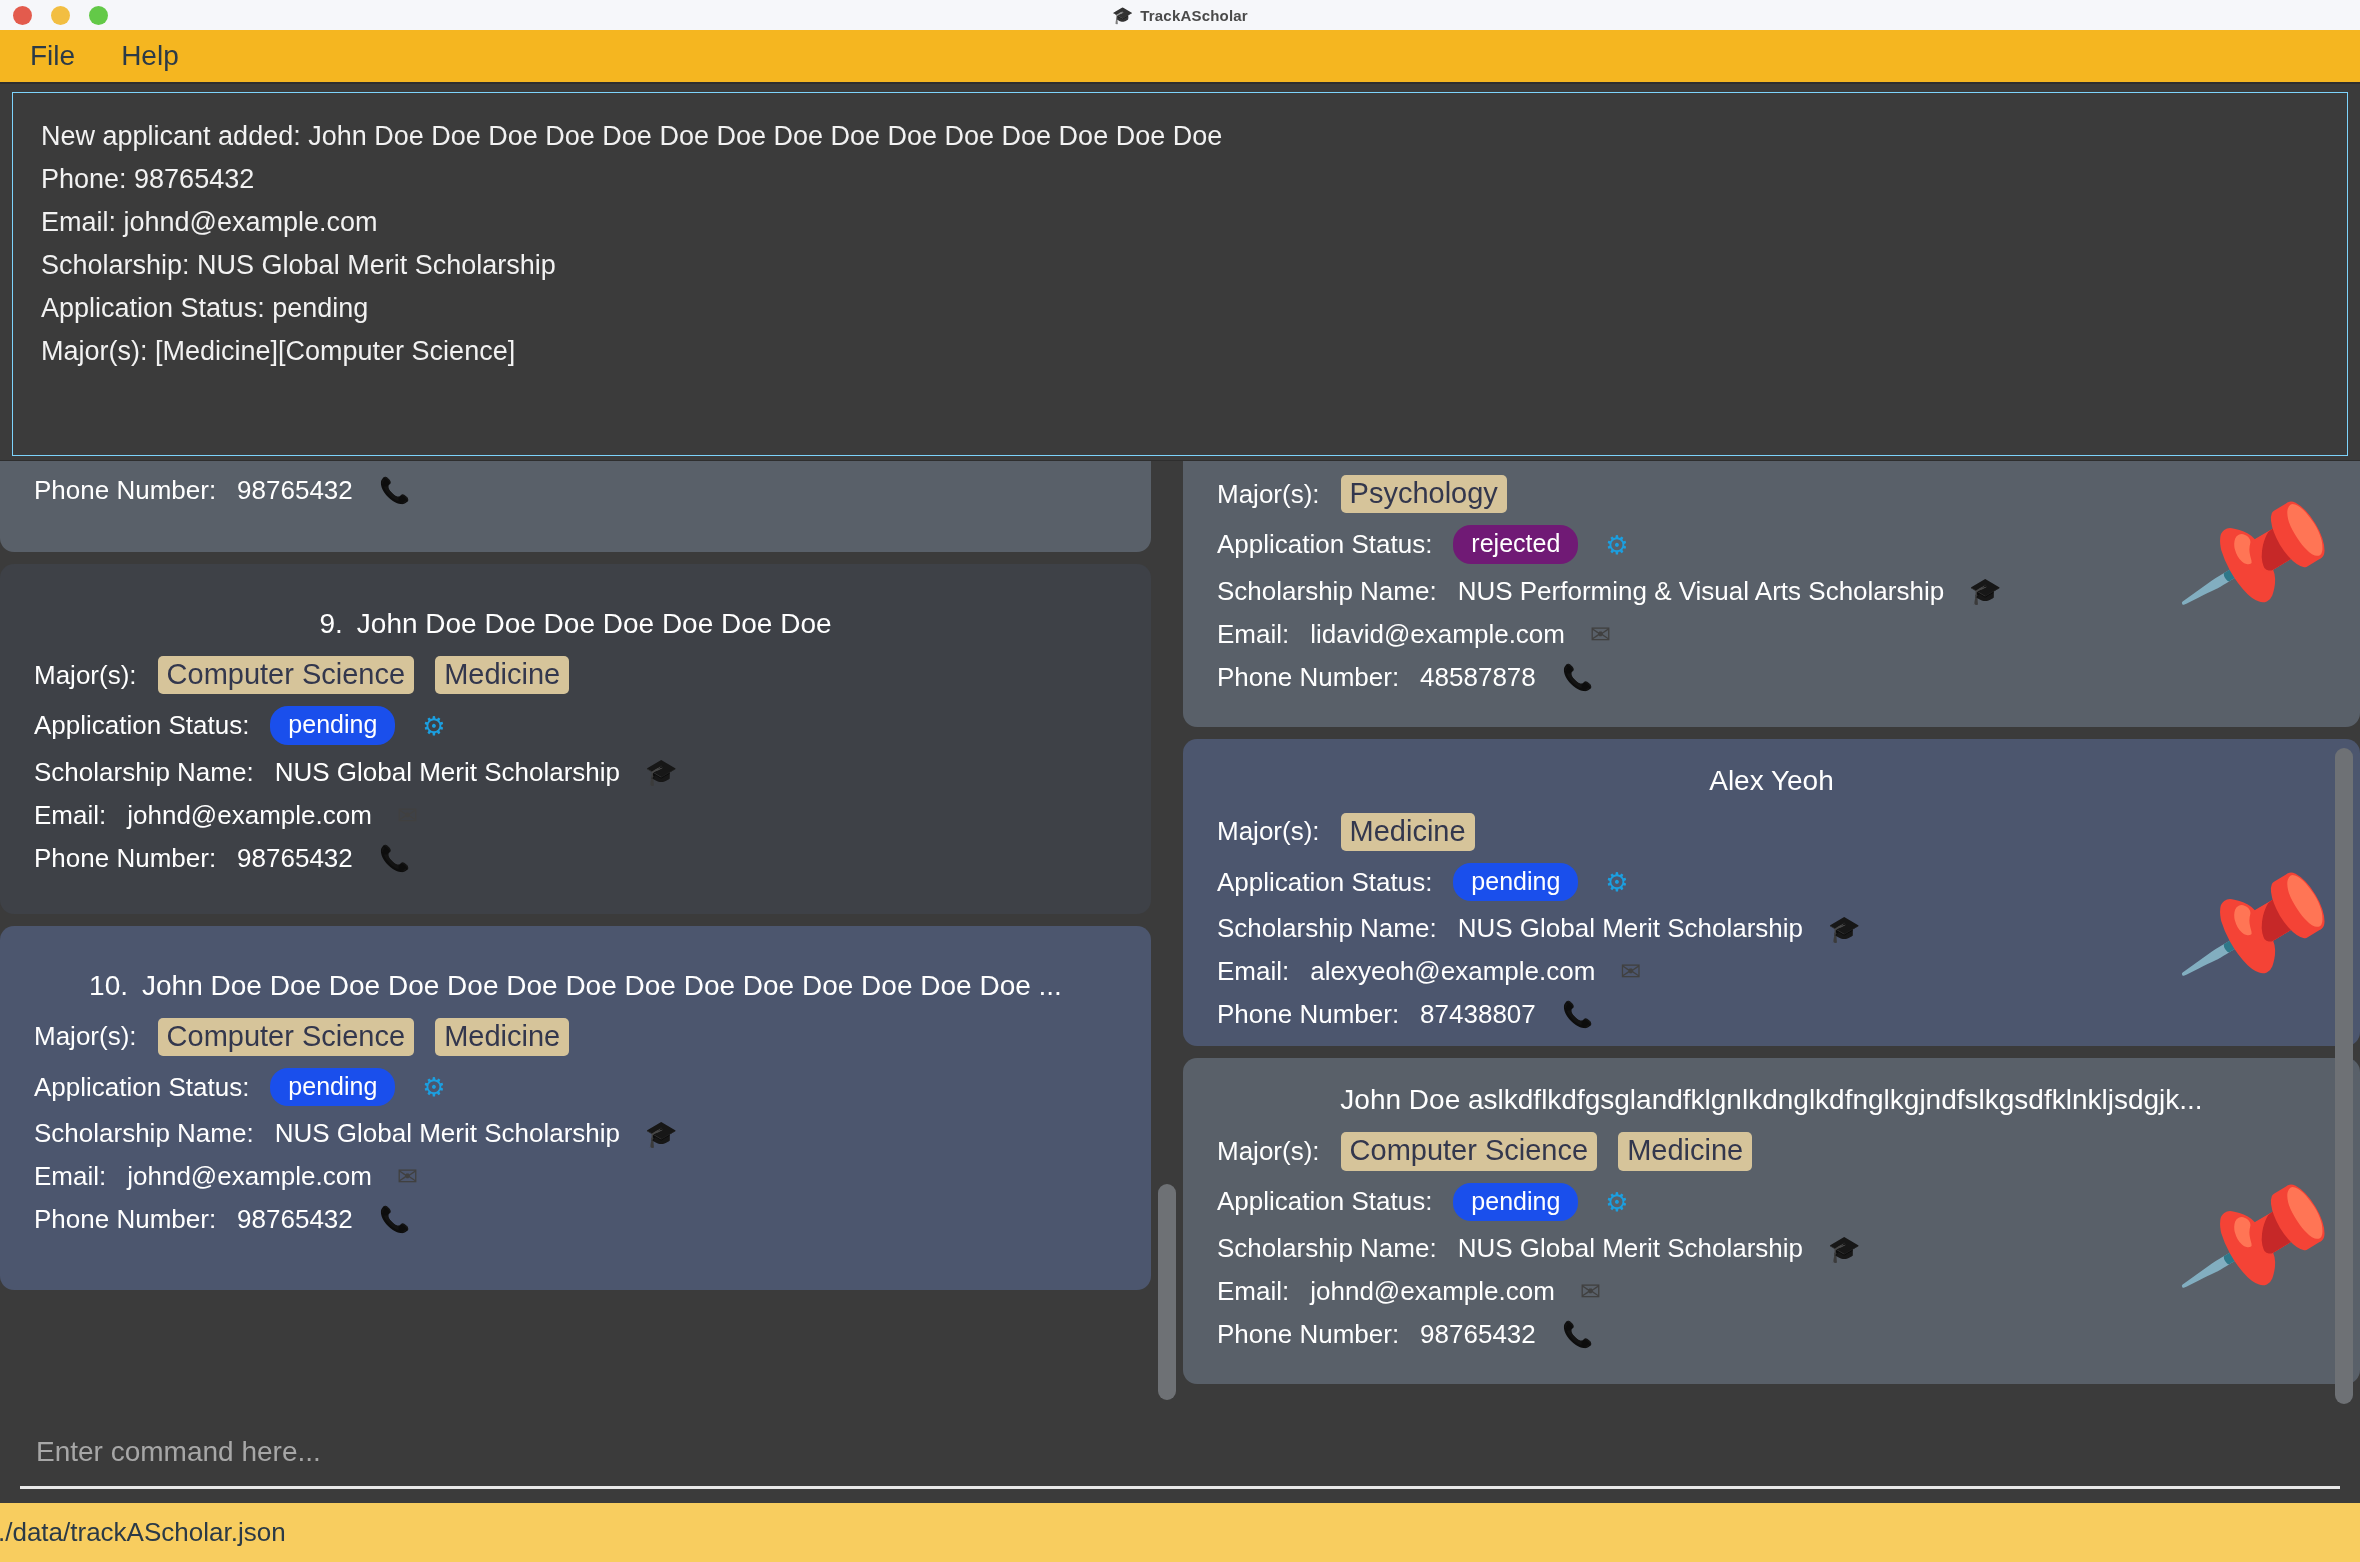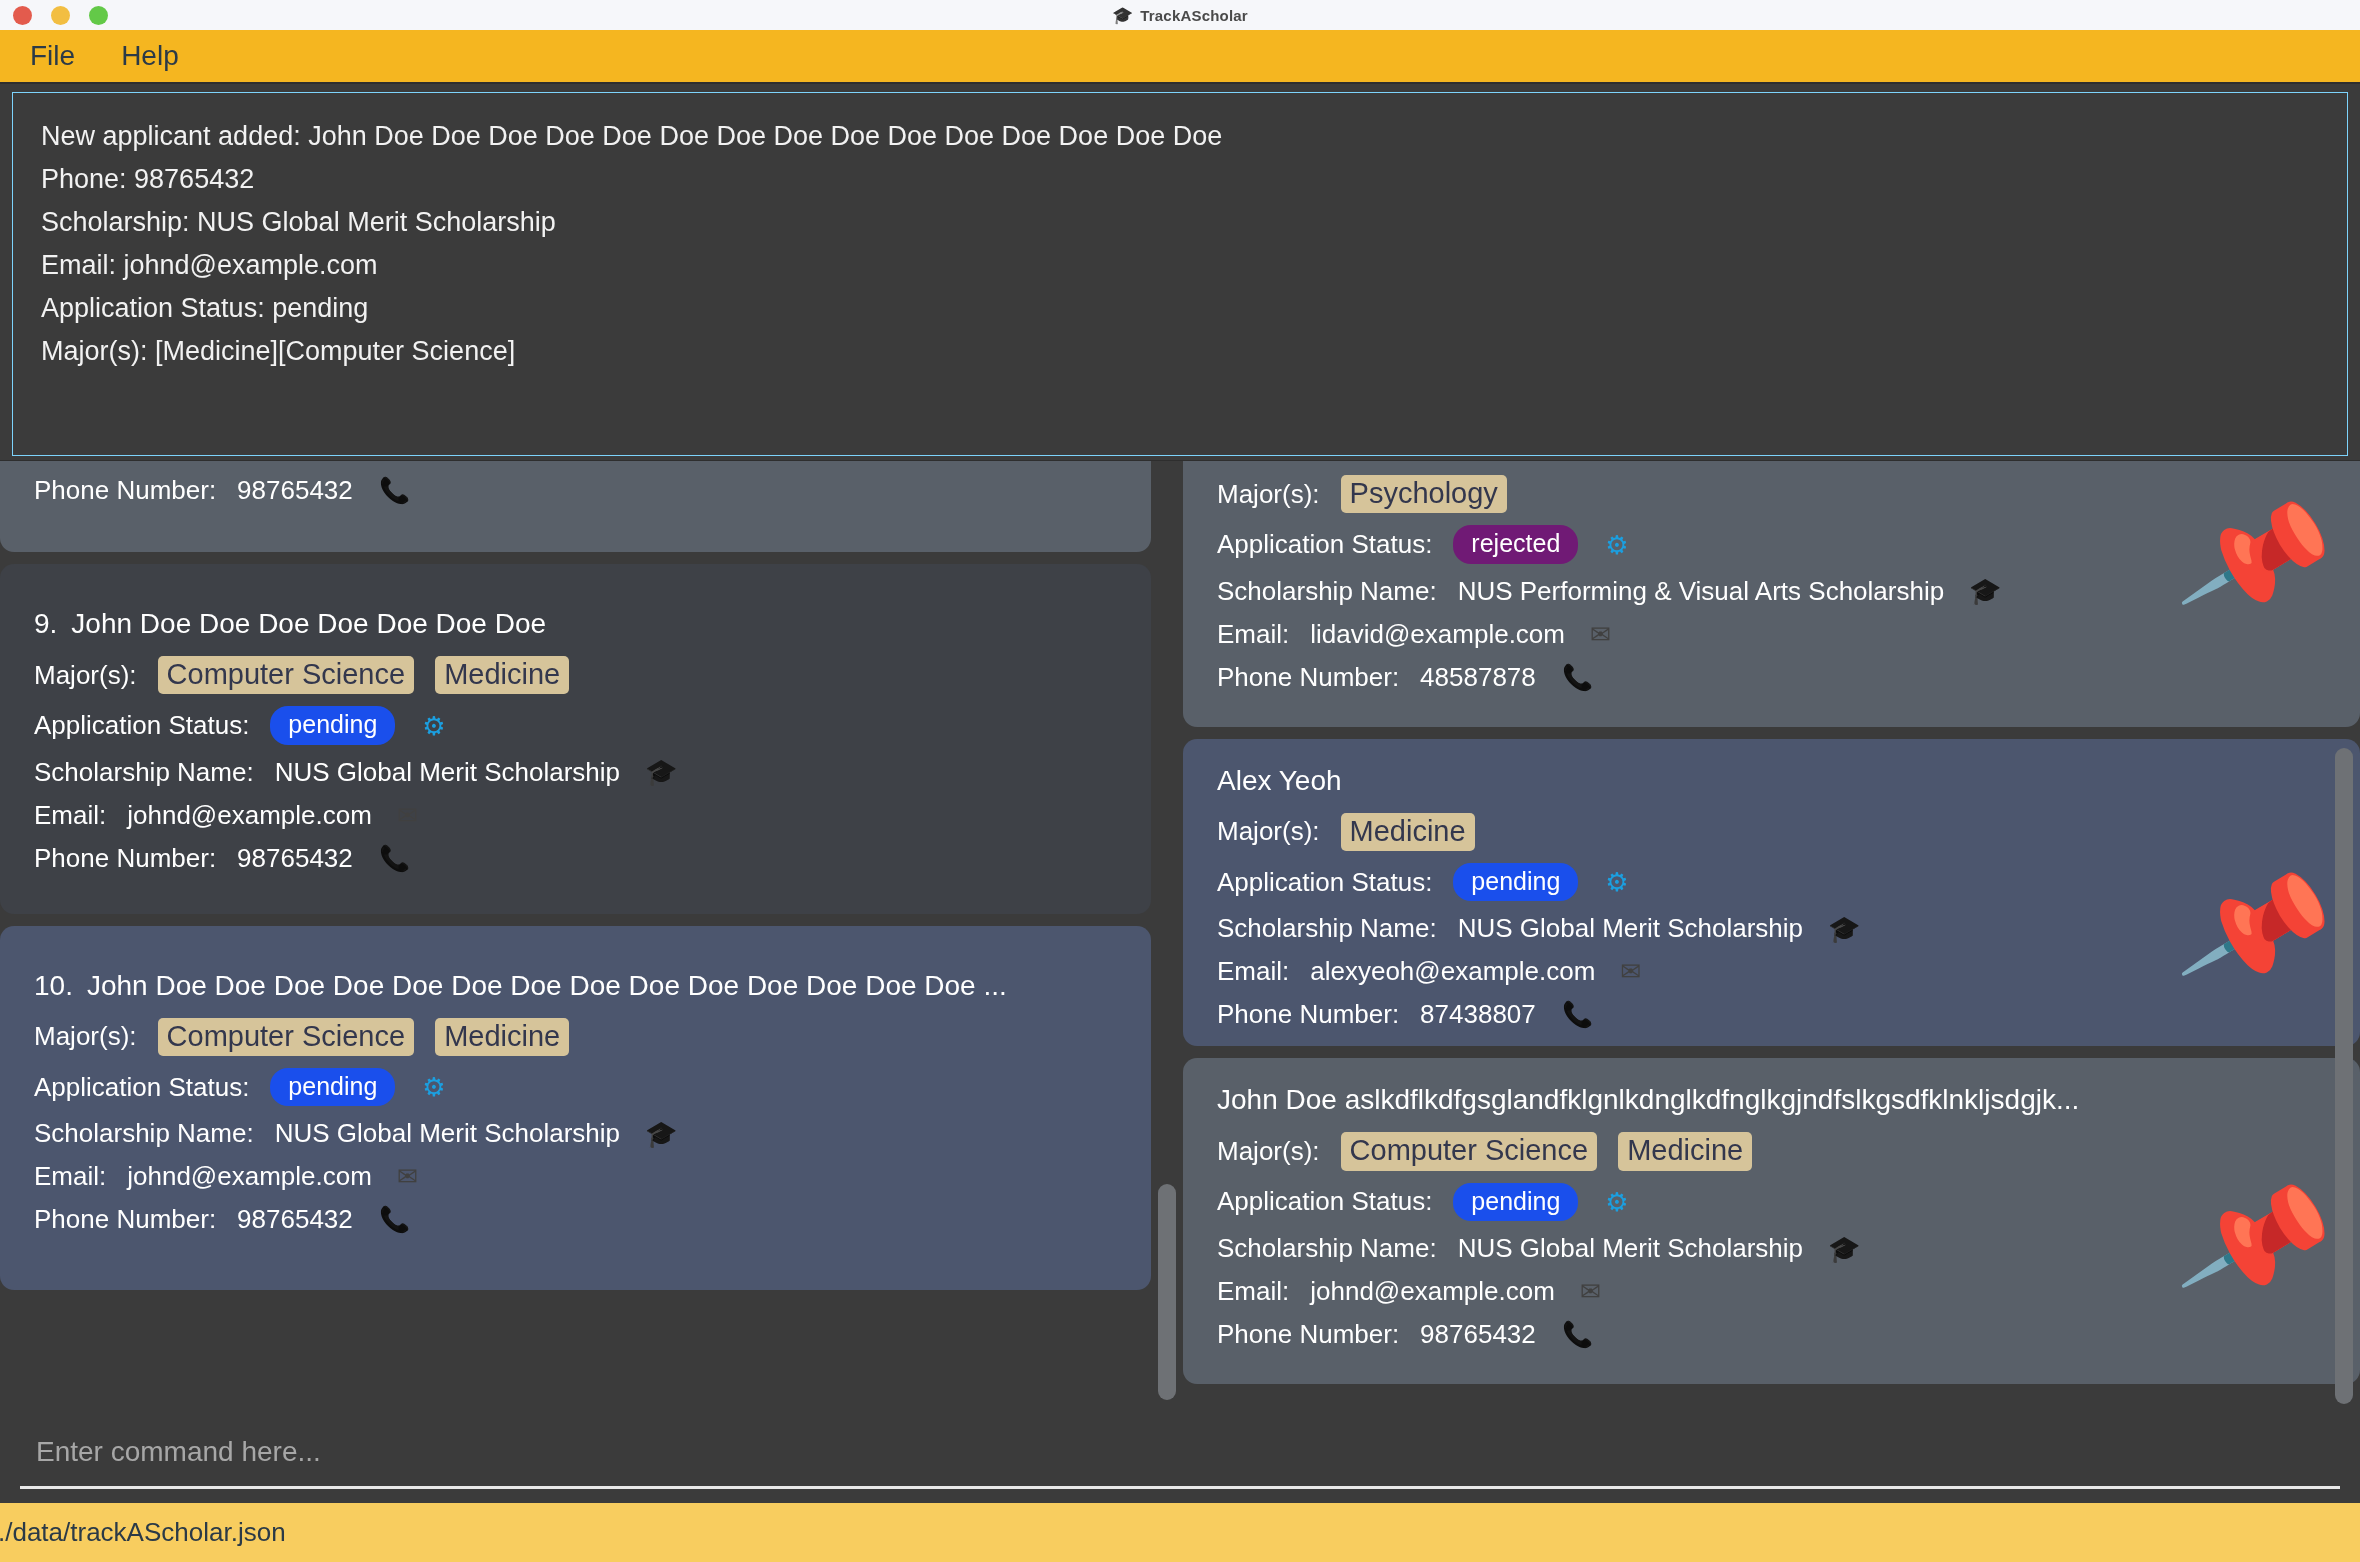--- a/index.html
+++ b/index.html
@@ -99,21 +99,21 @@
     position: relative;
     margin-bottom: 12px;
   }
   .card.gray  { background: #596069; }
   .card.dark  { background: #3e4147; }
   .card.blue  { background: #4c566e; }
 
   .card-title {
     font-size: 28px; color: #ffffff;
     margin-bottom: 16px;
-    white-space: nowrap; overflow: hidden;
+    white-space: nowrap; overflow: hidden; text-align: center;
   }
   .card-title .idx { margin-right: 14px; }
 
   .row {
     display: flex; align-items: center;
     gap: 21px;
     margin-bottom: 12px;
     font-size: 26px; color: #ffffff;
     white-space: nowrap;
   }
@@ -210,22 +210,22 @@
 
   <div class="menubar">
     <div class="menu-item">File</div>
     <div class="menu-item">Help</div>
   </div>
 
   <div class="result-wrap">
     <div class="result-box">
       <div class="result-line">New applicant added: John Doe Doe Doe Doe Doe Doe Doe Doe Doe Doe Doe Doe Doe Doe Doe</div>
       <div class="result-line">Phone: 98765432</div>
+      <div class="result-line">Email: johnd@example.com</div>
       <div class="result-line">Scholarship: NUS Global Merit Scholarship</div>
-      <div class="result-line">Email: johnd@example.com</div>
       <div class="result-line">Application Status: pending</div>
       <div class="result-line">Major(s): [Medicine][Computer Science]</div>
     </div>
   </div>
 
   <div class="panels">
 
     <div class="panel left">
 
       <div class="card gray" style="margin-top:-73px; padding-top:87px; padding-bottom:34px; border-radius:0 0 14px 14px;">

